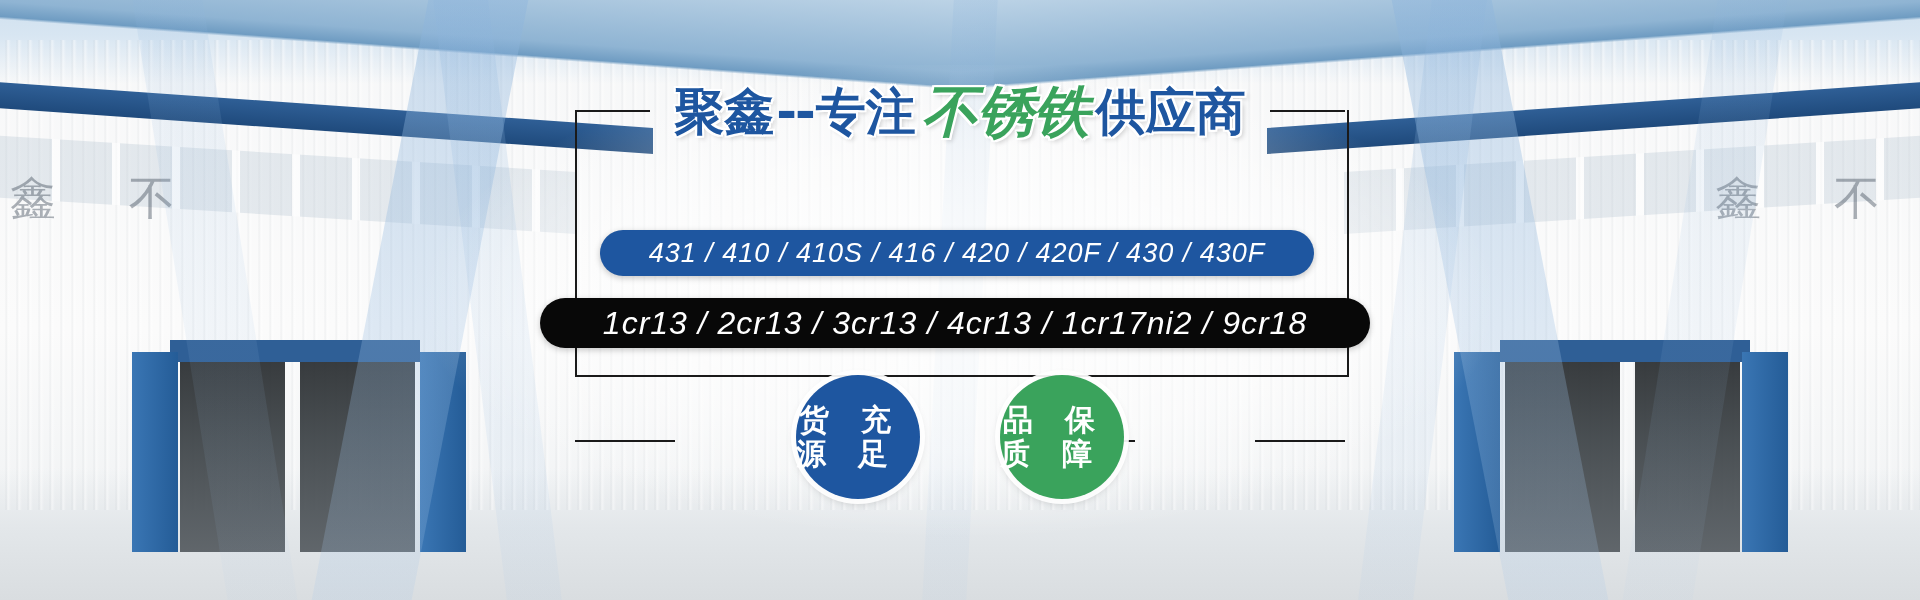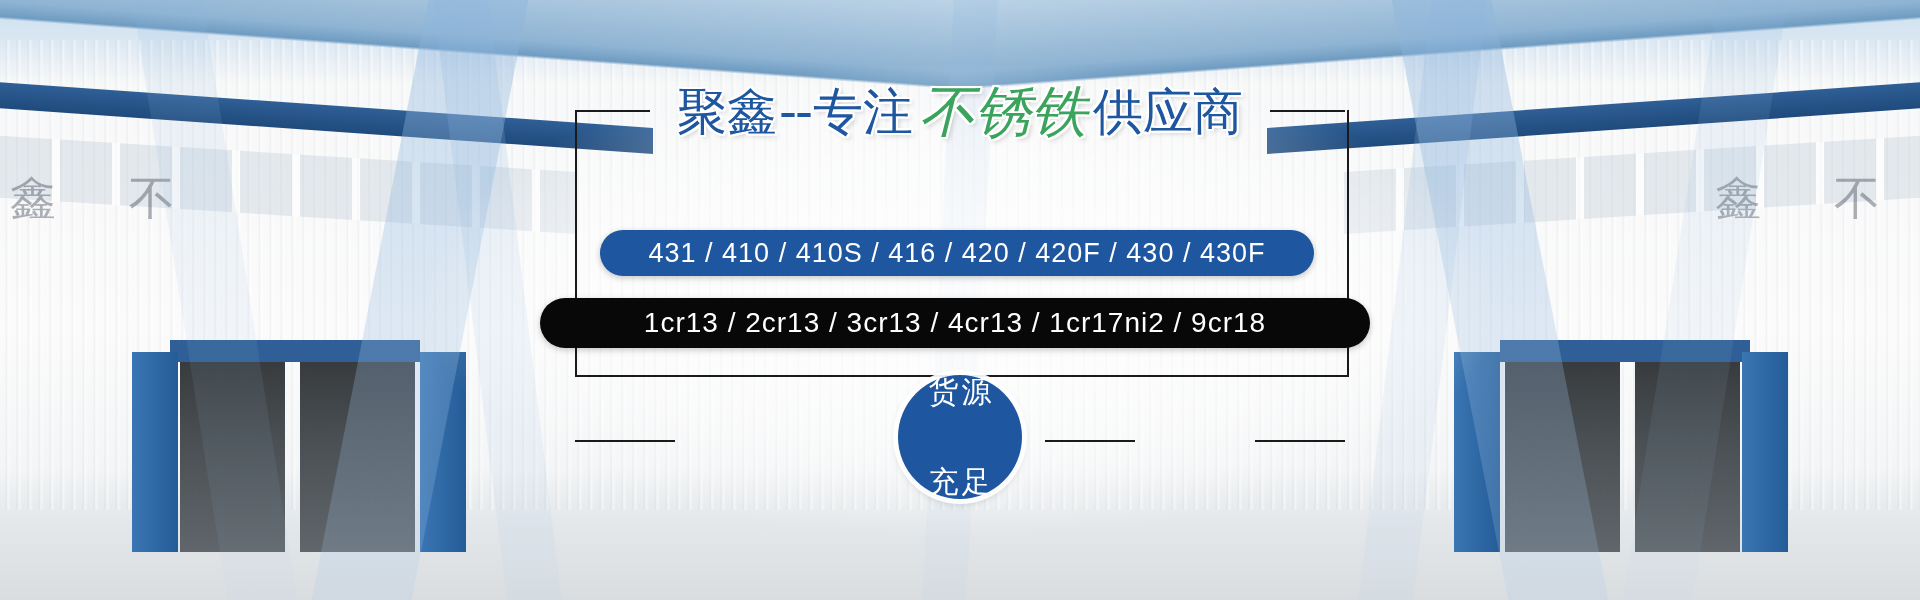--- a/index.html
+++ b/index.html
@@ -191,21 +191,21 @@
   .rule.r-mid-b { left: 1045px; width: 90px;  top: 440px; }
   .rule.r-mid-c { left: 1255px; width: 90px;  top: 440px; }
 
   
   .headline {
     position: absolute;
     left: 0; right: 0;
     top: 83px;
     text-align: center;
     font-size: 50px;
-    font-weight: 400;
+    font-weight: 700;
     line-height: 1;
     white-space: nowrap;
     font-family: "DejaVu Sans", "Liberation Sans", sans-serif;
   }
   .headline .seg {
     display: inline-block;
     vertical-align: middle;
   }
   .headline .blue {
     color: #1e56a0;
@@ -232,63 +232,64 @@
 
   
   .pill {
     position: absolute;
     display: flex;
     align-items: center;
     justify-content: center;
     color: #ffffff;
     white-space: nowrap;
     box-shadow: 0 2px 6px rgba(0,0,0,0.22);
+    font-style: italic;
   }
   .pill-blue {
     left: 600px;
     top: 230px;
     width: 714px;
     height: 46px;
     border-radius: 23px;
     background: #1e56a0;
     font-size: 27px;
     letter-spacing: 1px;
   }
   .pill-black {
     left: 540px;
     top: 298px;
     width: 830px;
     height: 50px;
     border-radius: 25px;
     background: #080808;
-    font-size: 28px;
+    font-size: 32px;
     letter-spacing: 1px;
   }
 
   
   .circles {
     position: absolute;
     left: 0; right: 0;
     top: 375px;
     display: flex;
     justify-content: center;
     align-items: center;
     gap: 80px;
   }
   .circle {
     width: 124px;
     height: 124px;
     border-radius: 50%;
     display: flex;
-    flex-direction: column;
+    flex-direction: row;
     align-items: center;
     justify-content: space-between;
     color: #ffffff;
     font-size: 30px;
-    font-weight: 400;
+    font-weight: 700;
     line-height: 1.12;
     letter-spacing: 3px;
     text-indent: 3px;
     box-shadow: 0 0 0 5px rgba(255,255,255,0.92), 0 3px 10px rgba(0,0,0,0.25);
     font-family: "DejaVu Sans", "Liberation Sans", sans-serif;
   }
   .circle.blue  { background: #1e56a0; }
   .circle.green { background: #3aa35c; }
   .circle .ln { display: block; }
 </style>
@@ -352,17 +353,21 @@
 
   <div class="pill pill-black">1cr13  /  2cr13  /  3cr13  /  4cr13  /  1cr17ni2  /  9cr18</div>
 
   <div class="circles">
 
     <div class="circle blue">
       <span class="ln">货源</span>
       <span class="ln">充足</span>
     </div>
 
+    <div class="circle green">
+      <span class="ln">品质</span>
+      <span class="ln">保障</span>
+    </div>
 
 
   </div>
 
 </div>
 
 </body></html>

